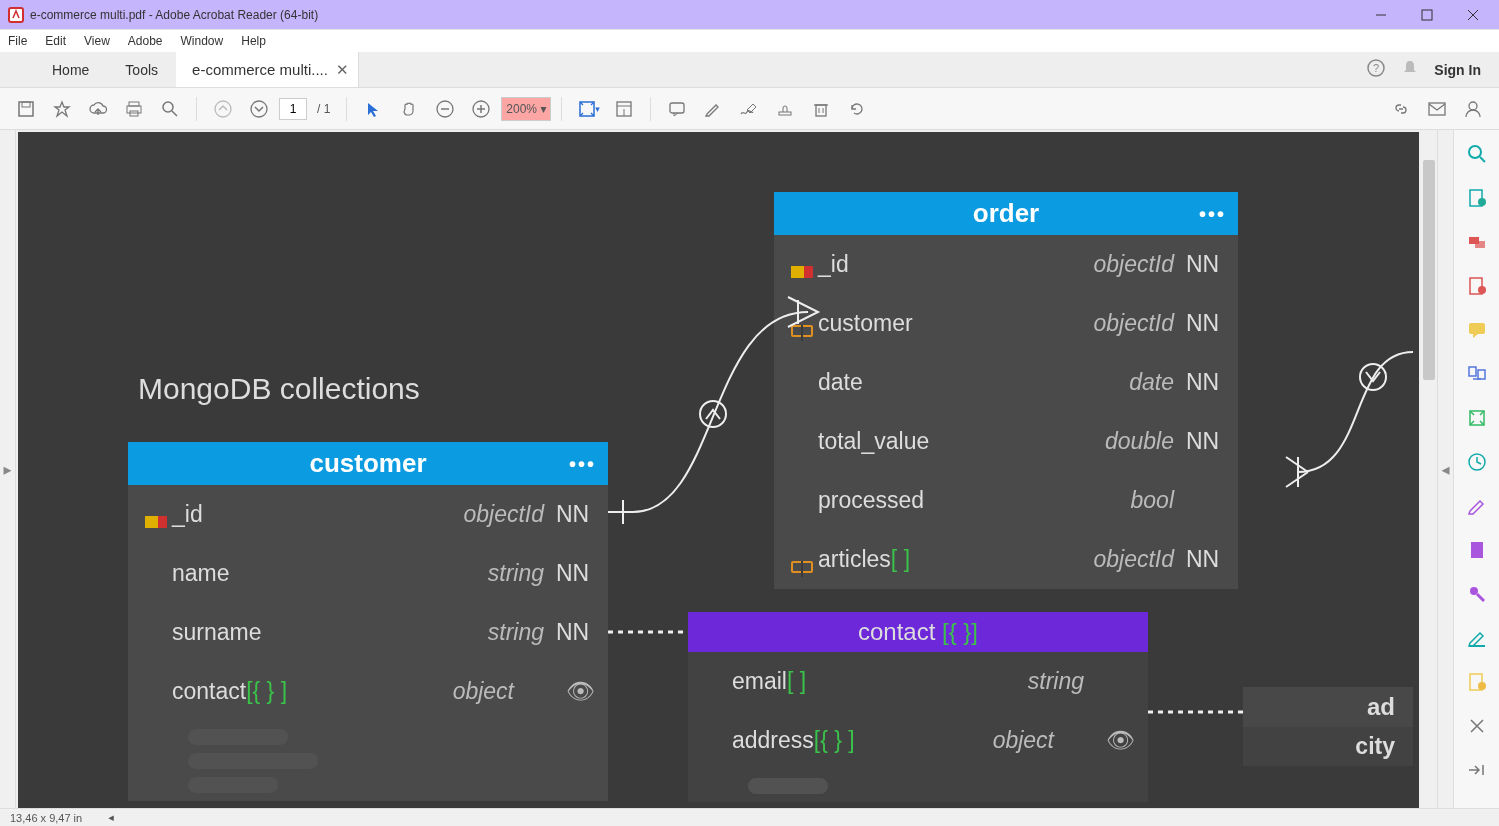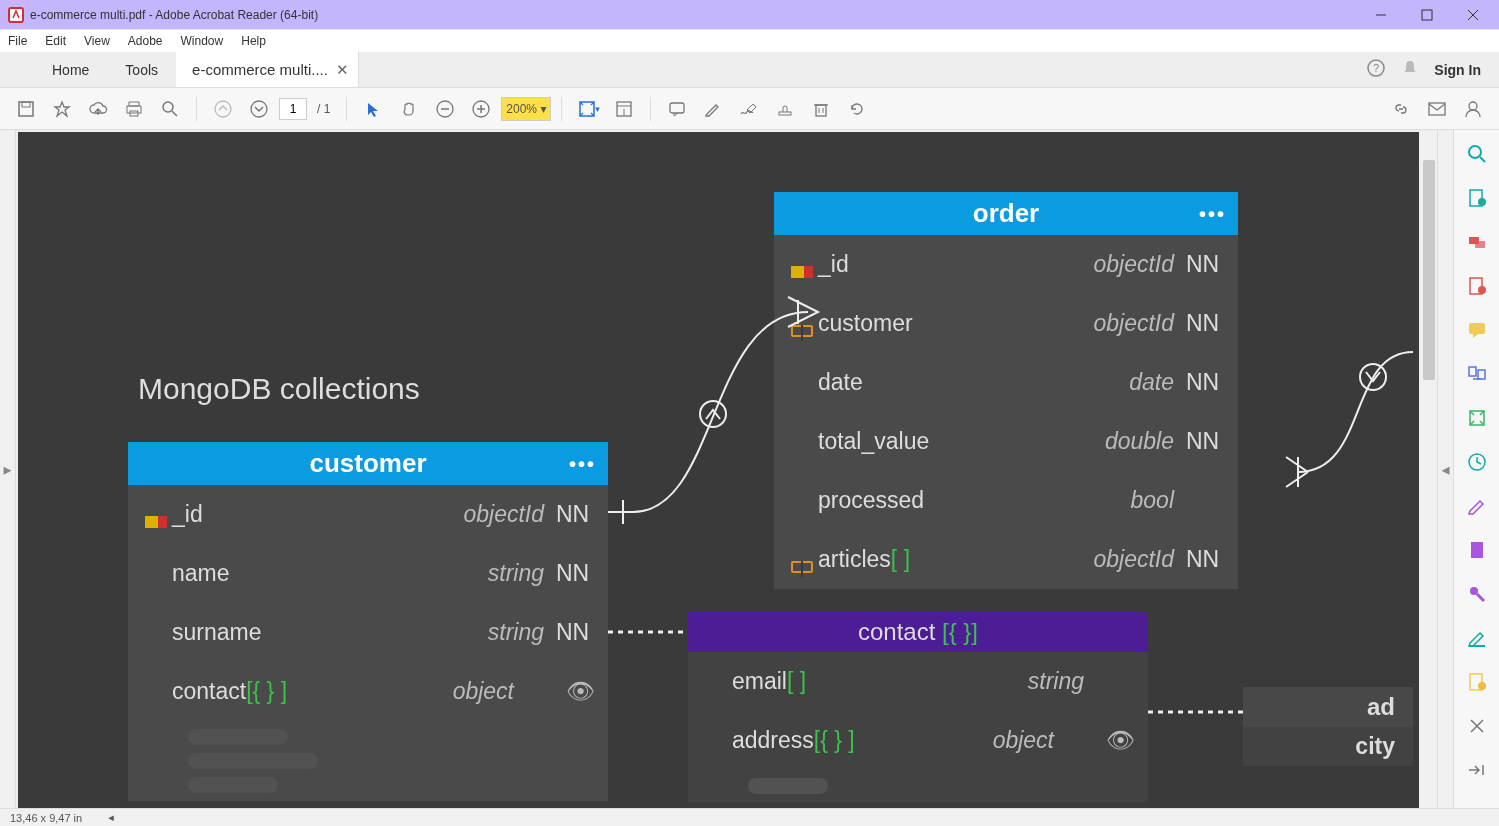--- a/index.html
+++ b/index.html
@@ -25,21 +25,21 @@
 .tabsrow .right { display: flex; align-items: center; gap: 14px; padding-right: 18px; }
 .tabsrow .right .icon-btn { color: #888; cursor: pointer; }
 .tabsrow .signin { font-size: 14px; font-weight: 600; color: #333; cursor: pointer; }
 
 
 .toolbar { height: 42px; background: #f7f7f7; border-bottom: 1px solid #ddd; display: flex; align-items: center; padding: 0 10px; gap: 4px; }
 .toolbar .tb-btn { width: 32px; height: 32px; display: flex; align-items: center; justify-content: center; color: #555; cursor: pointer; }
 .toolbar .sep { width: 1px; height: 24px; background: #ddd; margin: 0 6px; }
 .toolbar .page-input { width: 28px; height: 22px; text-align: center; font-size: 12px; border: 1px solid #ccc; }
 .toolbar .page-total { font-size: 12px; color: #555; margin: 0 6px; }
-.toolbar .zoom-select { font-size: 12px; color: #555; height: 24px; border: 1px solid #ccc; padding: 0 4px; display: flex; align-items: center; background: #fde047; cursor: pointer; }
+.toolbar .zoom-select { font-size: 12px; color: #555; height: 24px; border: 1px solid #ccc; padding: 0 4px; display: flex; align-items: center; background: #fca5a5; cursor: pointer; }
 .toolbar .spacer { flex: 1; }
 
 
 .main { display: flex; height: calc(826px - 30px - 22px - 36px - 42px - 18px); }
 .collapse-handle { width: 16px; display: flex; align-items: center; justify-content: center; background: #f0f0f0; border-right: 1px solid #ddd; cursor: pointer; color: #888; }
 .collapse-handle.right { border-left: 1px solid #ddd; border-right: none; }
 
 .canvas-wrap { flex: 1; position: relative; background: #eee; overflow: hidden; }
 .scroll-v { position: absolute; right: 0; top: 0; width: 16px; height: 100%; background: #f0f0f0; }
 .scroll-v .thumb { position: absolute; left: 2px; top: 30px; width: 12px; height: 220px; background: #c8c8c8; border-radius: 2px; }
@@ -64,21 +64,21 @@
 .entity .erow .fname { flex: 1; color: #ddd; }
 .entity .erow .ftype { color: #bbb; font-style: italic; width: 110px; text-align: right; margin-right: 12px; }
 .entity .erow .fnn { width: 40px; color: #ddd; }
 .entity .erow .eye { width: 30px; color: #bbb; }
 .brackets-g { color: #3bc24a; }
 .blurred-row { background: #525252; height: 16px; border-radius: 8px; margin: 8px 0 8px 60px; }
 
 .entity.customer { left: 110px; top: 310px; width: 480px; }
 .entity.order { left: 756px; top: 60px; width: 464px; }
 .entity.contact { left: 670px; top: 480px; width: 460px; background: #424242; }
-.entity.contact .chead { text-align: center; font-size: 24px; color: #ddd; padding: 6px 0; background: #4c1d95; }
+.entity.contact .chead { text-align: center; font-size: 24px; color: #ddd; padding: 6px 0; background: #6d28d9; }
 .entity.partial { left: 1225px; top: 555px; width: 170px; background: #424242; font-weight: bold; }
 .entity.partial .chead { text-align: right; font-size: 24px; color: #ddd; padding: 6px 18px 6px 0; background: #484848; }
 .entity.partial .prow { text-align: right; font-size: 23px; color: #ddd; padding: 6px 18px 6px 0; }
 
 
 .connectors { position: absolute; left: 0; top: 0; width: 100%; height: 100%; pointer-events: none; }
 
 
 .key-icon { display: inline-block; width: 22px; height: 12px; background: linear-gradient(to right, #e0b000 60%, #d03030 60%); }
 .link-icon { display: inline-block; width: 22px; height: 12px; border: 2px solid #e09020; border-radius: 2px; background: transparent; position: relative; }

